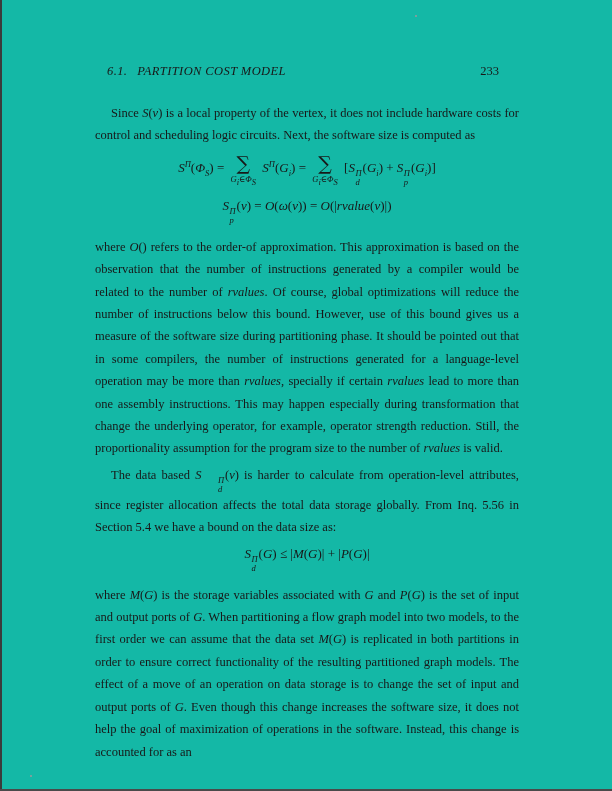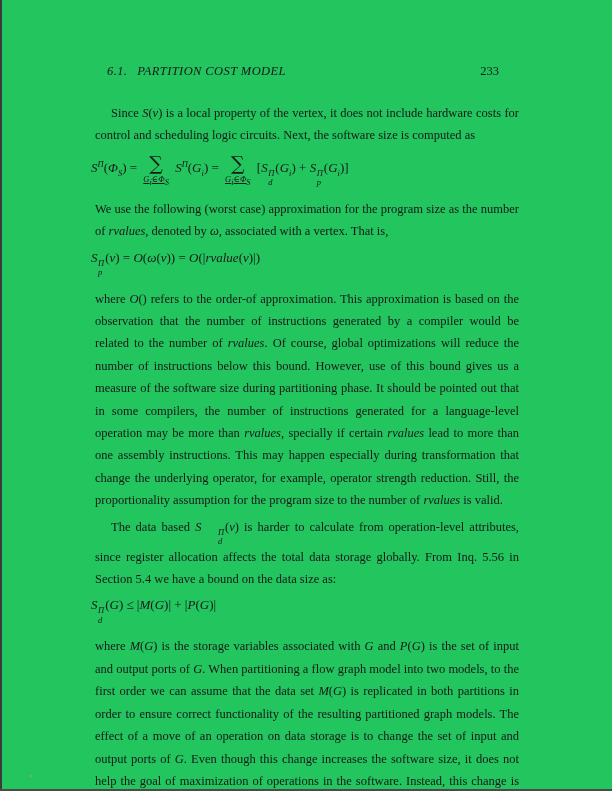--- a/index.html
+++ b/index.html
@@ -4,21 +4,21 @@
 <style>
   html, body { margin:0; padding:0; }
   body {
     width:612px; height:791px;
     background:#e8e8e6;
     font-family:"Liberation Serif", serif;
   }
   .sheet {
     position:relative;
     width:612px; height:791px;
-    background:#22c55e;
+    background:#14b8a6;
     overflow:hidden;
     color:#181818;
   }
   .scan-edge-left {
     position:absolute; left:0; top:0; width:2px; height:791px;
     background:#3b3b3b;
   }
   .scan-edge-bottom {
     position:absolute; left:0; bottom:0; width:612px; height:2px;
     background:#4a4a4a;
@@ -40,37 +40,38 @@
     position:absolute; top:98px; left:91px; width:432px;
     font-size:12.5px; line-height:22.4px;
     text-align:justify;
   }
   .para { margin:4px; }
   .para.indent { text-indent:16px; }
   .run-italic { font-style:italic; }
   .run-plain { font-style:normal; }
 
   .formula {
+    text-align:center;
     margin:7px 0 11px 0;
     font-size:13px;
     line-height:normal;
     text-indent:0;
   }
   .math, .formula {
     font-family:"Liberation Serif","DejaVu Serif","DejaVu Sans",serif;
   }
   .mi { font-style:italic; }
   .mo { font-style:normal; }
   .msum {
     display:inline-flex; flex-direction:column; align-items:center;
     vertical-align:middle; margin:0 3px; text-indent:0;
   }
   .msig { font-size:19px; line-height:19px; font-style:normal;
           font-family:"DejaVu Serif","DejaVu Sans",serif; }
-  .mlim { font-size:8.5px; line-height:9px; margin-top:2px; white-space:nowrap;text-decoration:underline; }
+  .mlim { font-size:8.5px; line-height:9px; margin-top:2px; white-space:nowrap; }
   .mlim sub { font-size:7px; }
   sup.mscript, sub.mscript { font-size:8.5px; line-height:0; }
   .mss {
     display:inline-flex; flex-direction:column; align-items:flex-start;
     vertical-align:-4px; font-size:8.5px; line-height:8.5px;
     margin:0 1px 0 0.5px;
   }
   .mss .msup2 { margin-bottom:1px; }
 </style>
 </head>
@@ -97,21 +98,20 @@
         </span> <span class="mi">S</span><sup class="mscript mi"><span class="mi">Π</span></sup><span class="mo">(</span><span class="mi">G</span><sub class="mscript mi"><span class="mi">i</span></sub><span class="mo">)</span> <span class="mo">=</span> <span class="msum">
           <span class="msig">∑</span>
           <span class="mlim"><span class="mi">G</span><sub class="mscript mi"><span class="mi">i</span></sub><span class="mo">∈</span><span class="mi">Φ</span><sub class="mscript mi"><span class="mi">S</span></sub></span>
         </span> <span class="mo">[</span><span class="mi">S</span><span class="mss">
           <span class="msup2 mi"><span class="mi">Π</span></span>
           <span class="msub2 mi"><span class="mi">d</span></span>
         </span><span class="mo">(</span><span class="mi">G</span><sub class="mscript mi"><span class="mi">i</span></sub><span class="mo">)</span> <span class="mo">+</span> <span class="mi">S</span><span class="mss">
           <span class="msup2 mi"><span class="mi">Π</span></span>
           <span class="msub2 mi"><span class="mi">p</span></span>
         </span><span class="mo">(</span><span class="mi">G</span><sub class="mscript mi"><span class="mi">i</span></sub><span class="mo">)</span><span class="mo">]</span></div>
-      <p class="para"><span class="run-plain">We use the following (worst case) approximation for the program size as the number of </span><span class="run-italic">rvalues</span><span class="run-plain">, denoted by </span><span class="math"><span class="mi">ω</span></span><span class="run-plain">, associated with a vertex. That is,</span></p>
       <div class="formula"><span class="mi">S</span><span class="mss">
           <span class="msup2 mi"><span class="mi">Π</span></span>
           <span class="msub2 mi"><span class="mi">p</span></span>
         </span><span class="mo">(</span><span class="mi">v</span><span class="mo">)</span> <span class="mo">=</span> <span class="mi">O</span><span class="mo">(</span><span class="mi">ω</span><span class="mo">(</span><span class="mi">v</span><span class="mo">)</span><span class="mo">)</span> <span class="mo">=</span> <span class="mi">O</span><span class="mo">(</span><span class="mo">|</span><span class="mi">r</span><span class="mi">v</span><span class="mi">a</span><span class="mi">l</span><span class="mi">u</span><span class="mi">e</span><span class="mo">(</span><span class="mi">v</span><span class="mo">)</span><span class="mo">|</span><span class="mo">)</span></div>
       <p class="para"><span class="run-plain">where </span><span class="math"><span class="mi">O</span><span class="mo">(</span><span class="mo">)</span></span><span class="run-plain"> refers to the order-of approximation.  This approximation is based on the observation that the number of instructions generated by a compiler would be related to the number of </span><span class="run-italic">rvalues</span><span class="run-plain">.  Of course, global optimizations will reduce the number of instructions below this bound.  However, use of this bound gives us a measure of the software size during partitioning phase.  It should be pointed out that in some compilers, the number of instructions generated for a language-level operation may be more than </span><span class="run-italic">rvalues</span><span class="run-plain">, specially if certain </span><span class="run-italic">rvalues</span><span class="run-plain"> lead to more than one assembly instructions.  This may happen especially during transformation that change the underlying operator, for example, operator strength reduction.  Still, the proportionality assumption for the program size to the number of </span><span class="run-italic">rvalues</span><span class="run-plain"> is valid.</span></p>
       <p class="para indent"><span class="run-plain">The data based </span><span class="math"><span class="mi">S</span><span class="mss">
             <span class="msup2 mi"><span class="mi">Π</span></span>
             <span class="msub2 mi"><span class="mi">d</span></span>
           </span><span class="mo">(</span><span class="mi">v</span><span class="mo">)</span></span><span class="run-plain"> is harder to calculate from operation-level attributes, since register allocation affects the total data storage globally.  From Inq. 5.56 in Section 5.4 we have a bound on the data size as:</span></p>
       <div class="formula"><span class="mi">S</span><span class="mss">

